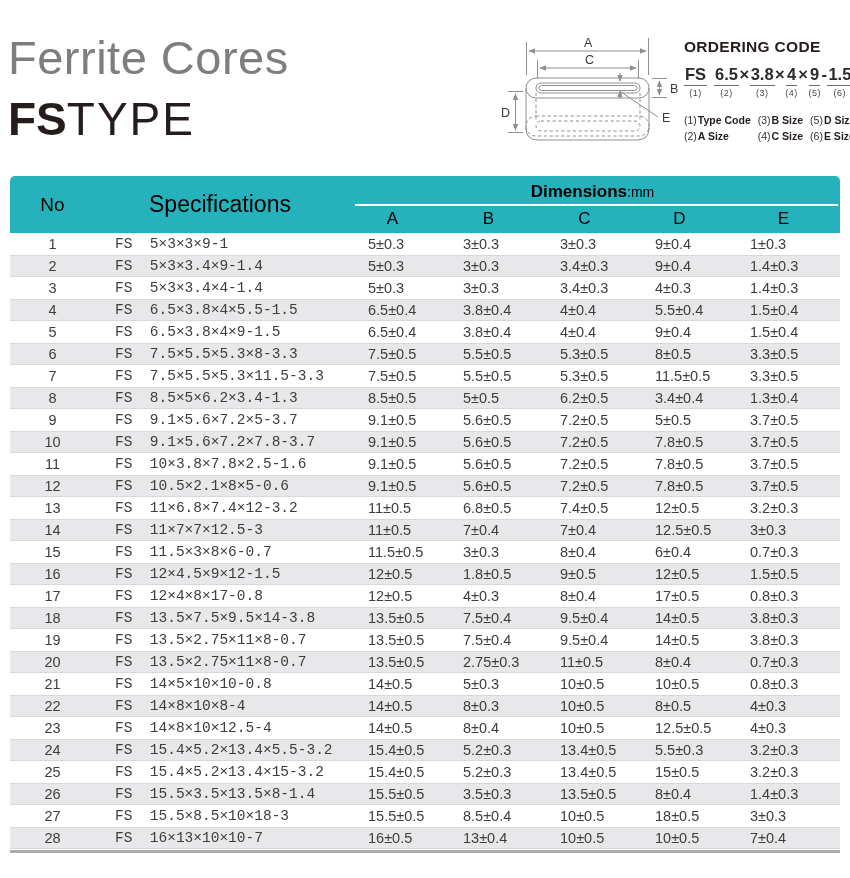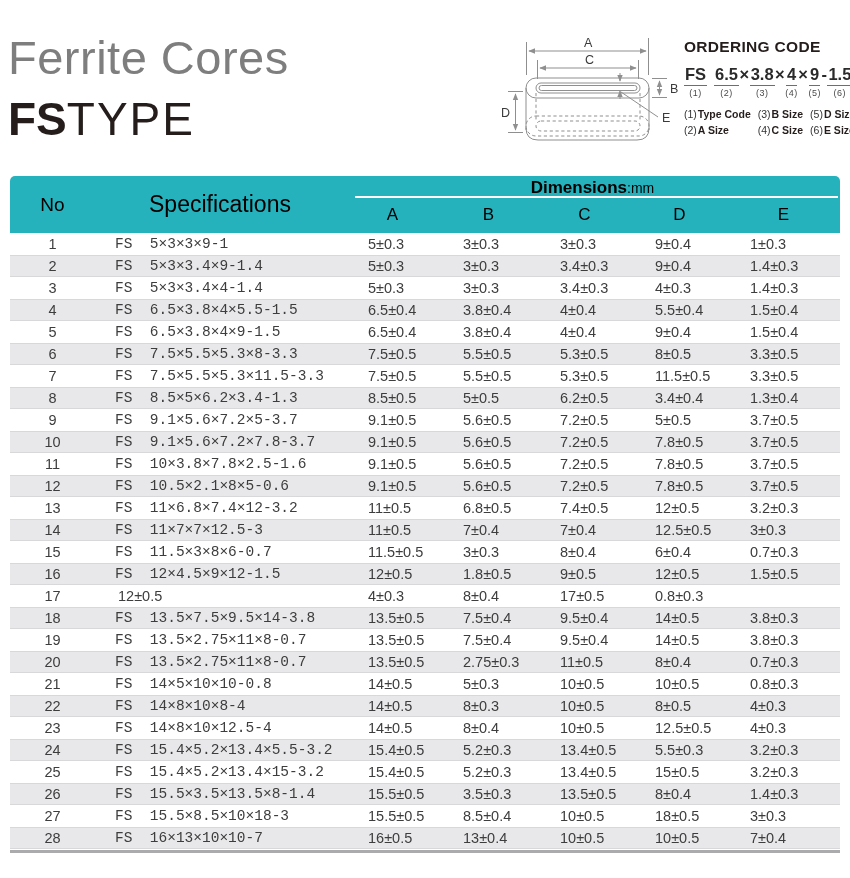--- a/index.html
+++ b/index.html
@@ -24,36 +24,36 @@
   .ordering { position:absolute; left:684px; top:38px; width:165px; color:#241d1b; }
   .oc-title { font-size:15.5px; font-weight:700; letter-spacing:0.3px; }
   .oc-code  { margin-top:9px; display:flex; align-items:flex-start; font-size:16.5px;
               font-weight:600; color:#2a2a2a; }
   .oc-seg   { display:flex; align-items:flex-start; }
   .oc-pre   { padding:0 0.5px; }
   .oc-valwrap { display:flex; flex-direction:column; align-items:center; }
   .oc-val   { border-bottom:1.5px solid #6e6e6e; padding:0 1px 1px 1px; line-height:1.15; }
   .oc-num   { font-size:9px; font-weight:400; color:#4a4a4a; margin-top:2px; letter-spacing:0.5px;}
   .oc-seg.first { margin-right:7px; }
-  .oc-legend { margin-top:10px; display:grid; grid-template-columns:auto auto auto;
+  .oc-legend { margin-top:16px; display:grid; grid-template-columns:auto auto auto;
                column-gap:7px; row-gap:4px; font-size:10.5px; }
   .oc-li { white-space:nowrap; }
   .oc-li .n { font-weight:400; color:#333; }
   .oc-li .t { font-weight:700; color:#241d1b; margin-left:1px; }
 
   
   .dtable { position:absolute; left:10px; top:176px; width:830px; }
   .thead { display:flex; height:57px; background:#26b2bd; color:#000000;
            border-radius:5px 5px 0 0; }
   .th-no   { width:85px;  display:flex; align-items:center; justify-content:center;
              font-size:19px; }
   .th-spec { width:250px; display:flex; align-items:center; justify-content:center;
              font-size:23px; }
   .th-dims { flex:1; display:flex; flex-direction:column; }
-  .dims-title { height:20px; display:flex; align-items:center; justify-content:center;
+  .dims-title { height:28px; display:flex; align-items:center; justify-content:center;
                 padding-top:3px; }
   .dims-title .b { font-weight:700; font-size:17px; }
   .dims-title .u { font-weight:400; font-size:14px; }
   .dims-rule { height:1.5px; background:#ffffff; margin:0 2px 0 10px; }
   .dims-cols { flex:1; display:grid; grid-template-columns:95px 97px 95px 95px auto;
                align-items:center; font-size:17px; }
   .dims-cols span { text-align:center; }
 
   .tbody { width:830px; }
   .trow { display:grid; grid-template-columns:85px 250px 95px 97px 95px 95px auto;
@@ -336,20 +336,21 @@
           <div class="tcell c0">16</div>
           <div class="tcell c1">FS  12×4.5×9×12-1.5</div>
           <div class="tcell c2">12±0.5</div>
           <div class="tcell c3">1.8±0.5</div>
           <div class="tcell c4">9±0.5</div>
           <div class="tcell c5">12±0.5</div>
           <div class="tcell c6">1.5±0.5</div>
         </div>
         <div class="trow">
           <div class="tcell c0">17</div>
+          <div class="tcell c1">FS  12×4×8×17-0.8</div>
           <div class="tcell c2">12±0.5</div>
           <div class="tcell c3">4±0.3</div>
           <div class="tcell c4">8±0.4</div>
           <div class="tcell c5">17±0.5</div>
           <div class="tcell c6">0.8±0.3</div>
         </div>
         <div class="trow alt">
           <div class="tcell c0">18</div>
           <div class="tcell c1">FS  13.5×7.5×9.5×14-3.8</div>
           <div class="tcell c2">13.5±0.5</div>

